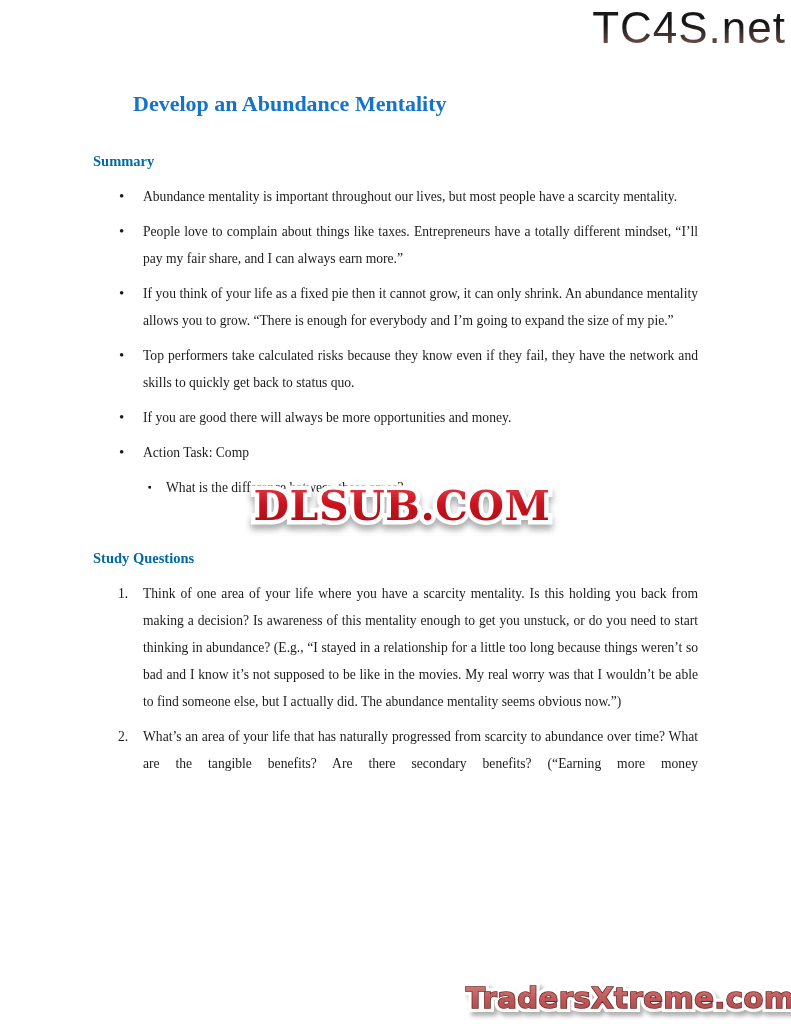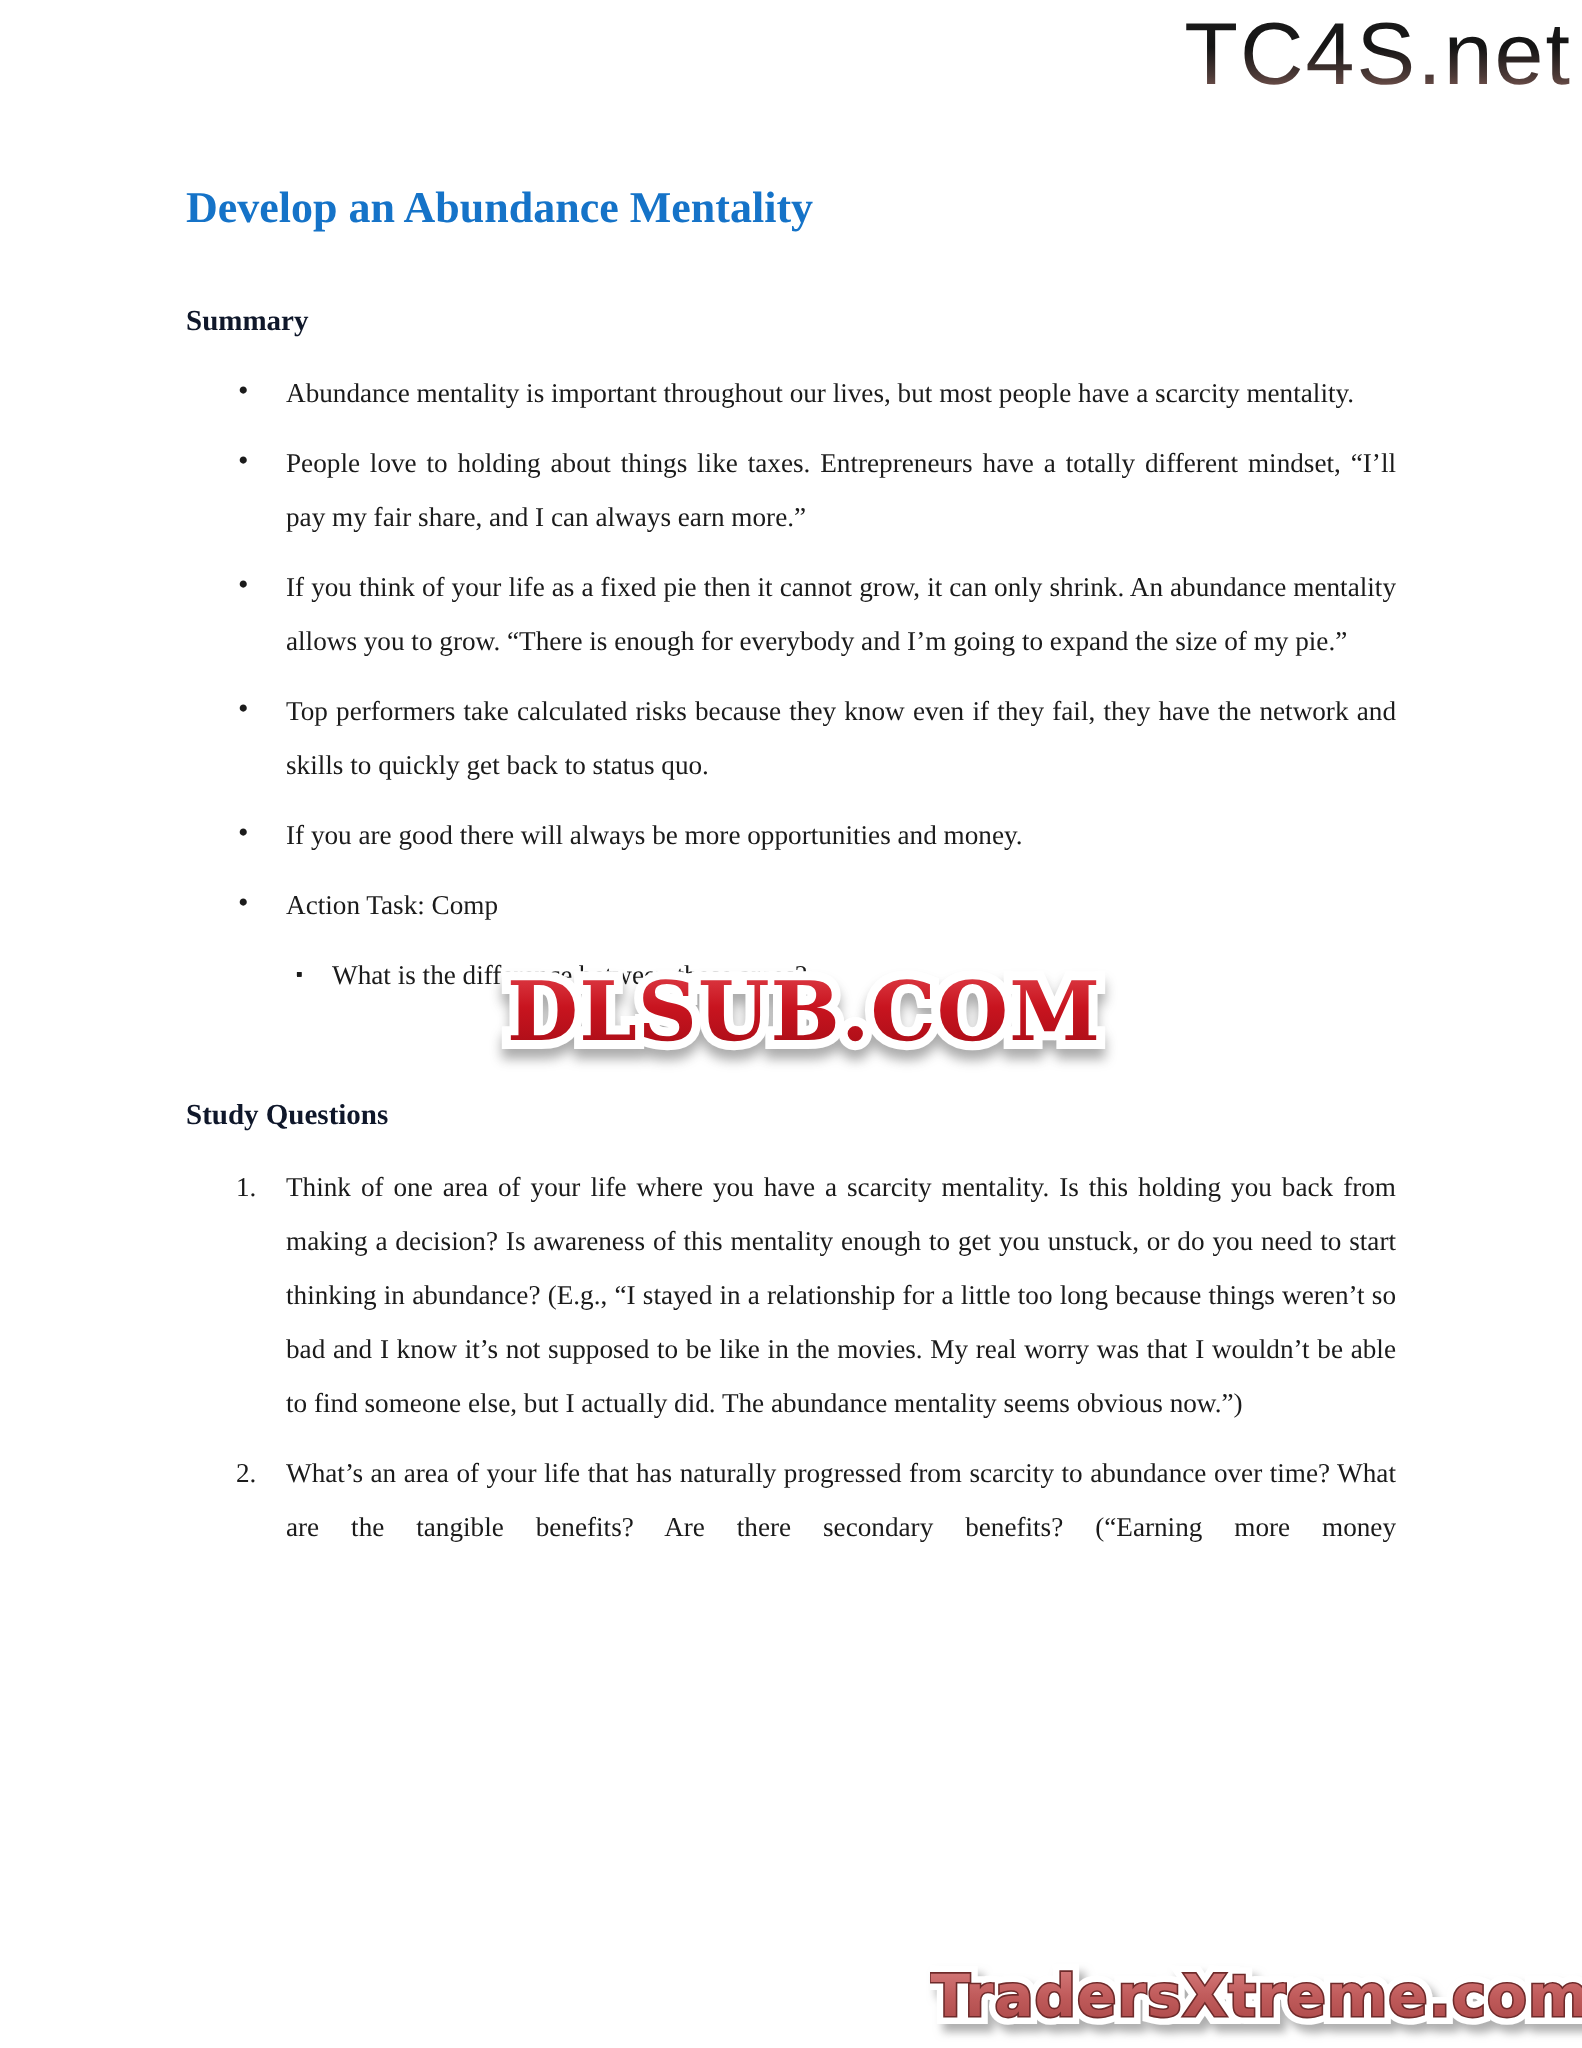--- a/index.html
+++ b/index.html
@@ -23,22 +23,23 @@
     -webkit-background-clip:text; background-clip:text;
     color:transparent;
   }
 
   .doc { position:absolute; left:93px; top:0; width:605px; }
 
   .title {
     margin-top:90px;
     font-size:22px; line-height:28px; font-weight:bold;
     color:#1573c8;
+    margin-left:40px;
   }
-  .h2 { font-size:14.5px; line-height:18px; font-weight:bold; color:#0f172a; }
+  .h2 { font-size:14.5px; line-height:18px; font-weight:bold; color:#0369a1; }
   .h2.summary { margin-top:34px; }
   .h2.study   { margin-top:48px; }
 
   .list { margin-top:13px; }
   .li { position:relative; padding-left:50px; margin-bottom:8px; font-size:13.6px; line-height:27px; }
   .li .txt { text-align:justify; }
   .li .blt { position:absolute; left:26px; top:0; line-height:27px; font-size:15px; }
   .li.sub { padding-left:73px; }
   .li.sub .sblt { position:absolute; left:55px; top:0; line-height:27px; font-size:9px; }
   .li.num .no { position:absolute; left:25px; top:0; line-height:27px; }
@@ -71,21 +72,21 @@
 
     <div class="h2 summary">Summary</div>
 
     <div class="list">
       <div class="li">
         <span class="blt">•</span>
         <div class="txt">Abundance mentality is important throughout our lives, but most people have a scarcity mentality.</div>
       </div>
       <div class="li">
         <span class="blt">•</span>
-        <div class="txt">People love to holding about things like taxes. Entrepreneurs have a totally different mindset, “I’ll pay my fair share, and I can always earn more.”</div>
+        <div class="txt">People love to complain about things like taxes. Entrepreneurs have a totally different mindset, “I’ll pay my fair share, and I can always earn more.”</div>
       </div>
       <div class="li">
         <span class="blt">•</span>
         <div class="txt">If you think of your life as a fixed pie then it cannot grow, it can only shrink. An abundance mentality allows you to grow. “There is enough for everybody and I’m going to expand the size of my pie.”</div>
       </div>
       <div class="li">
         <span class="blt">•</span>
         <div class="txt">Top performers take calculated risks because they know even if they fail, they have the network and skills to quickly get back to status quo.</div>
       </div>
       <div class="li">

